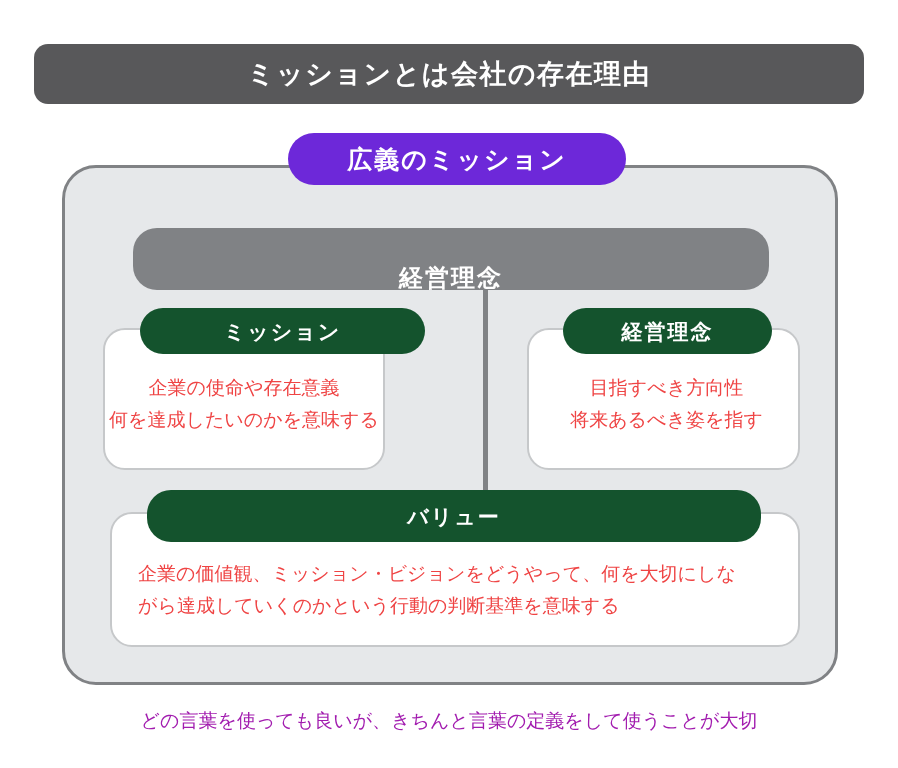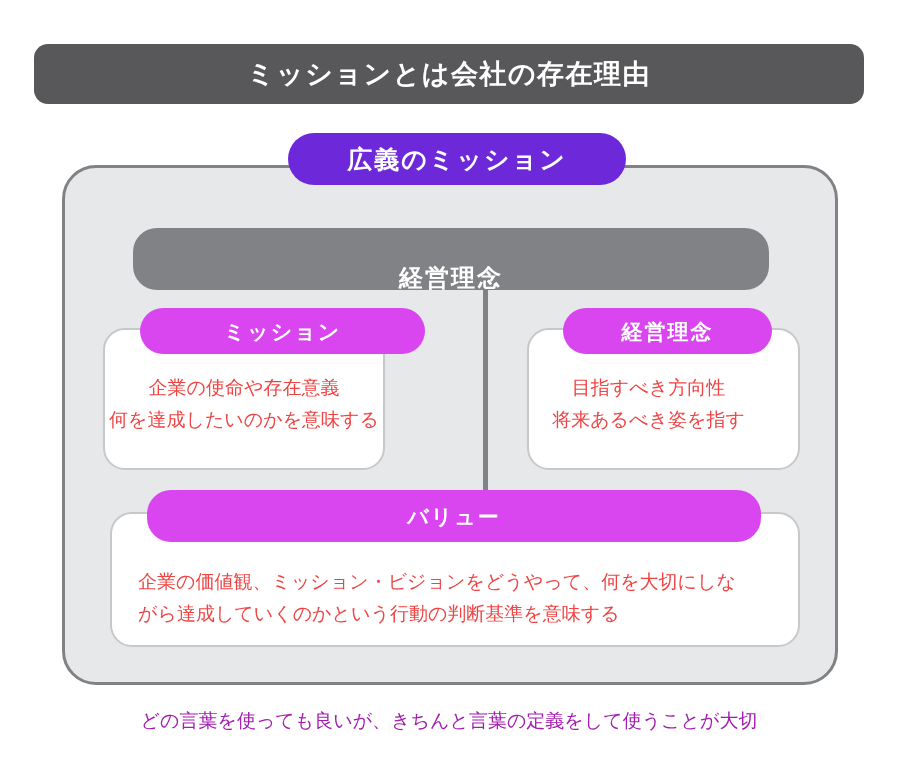--- a/index.html
+++ b/index.html
@@ -111,21 +111,21 @@
   .card {
     position: absolute;
     box-sizing: border-box;
     background: #ffffff;
     border: 2px solid #c6c8ca;
     border-radius: 22px;
     z-index: 2;
   }
   .card-pill {
     position: absolute;
-    background: #d946ef;
+    background: #14532d;
     border-radius: 24px;
     display: flex;
     align-items: center;
     justify-content: center;
     z-index: 5;
   }
   .card-pill .pill-label {
     color: #ffffff;
     font-size: 21px;
     font-weight: bold;
@@ -144,26 +144,26 @@
   .card-body.left   { text-align: left; }
 
   
   .card-mission      { left: 103px; top: 328px; width: 282px; height: 142px; }
   .pill-mission      { left: 140px; top: 308px; width: 285px; height: 46px; }
   .body-mission      { left: 103px; top: 372px; width: 282px; }
 
   
   .card-vision       { left: 527px; top: 328px; width: 273px; height: 142px; }
   .pill-vision       { left: 563px; top: 308px; width: 209px; height: 46px; }
-  .body-vision       { left: 512px; top: 372px; width: 273px; }
+  .body-vision       { left: 530px; top: 372px; width: 273px; }
 
   
   .card-value        { left: 110px; top: 512px; width: 690px; height: 135px; }
   .pill-value        { left: 147px; top: 490px; width: 614px; height: 52px; }
-  .body-value        { left: 138px; top: 558px; width: 640px; margin-top: 8px; }
+  .body-value        { left: 138px; top: 558px; width: 640px; }
 
   
   .footer-caption {
     position: absolute;
     left: 0;
     top: 708px;
     width: 898px;
     text-align: center;
     font-size: 19px;
     line-height: 1.4;

